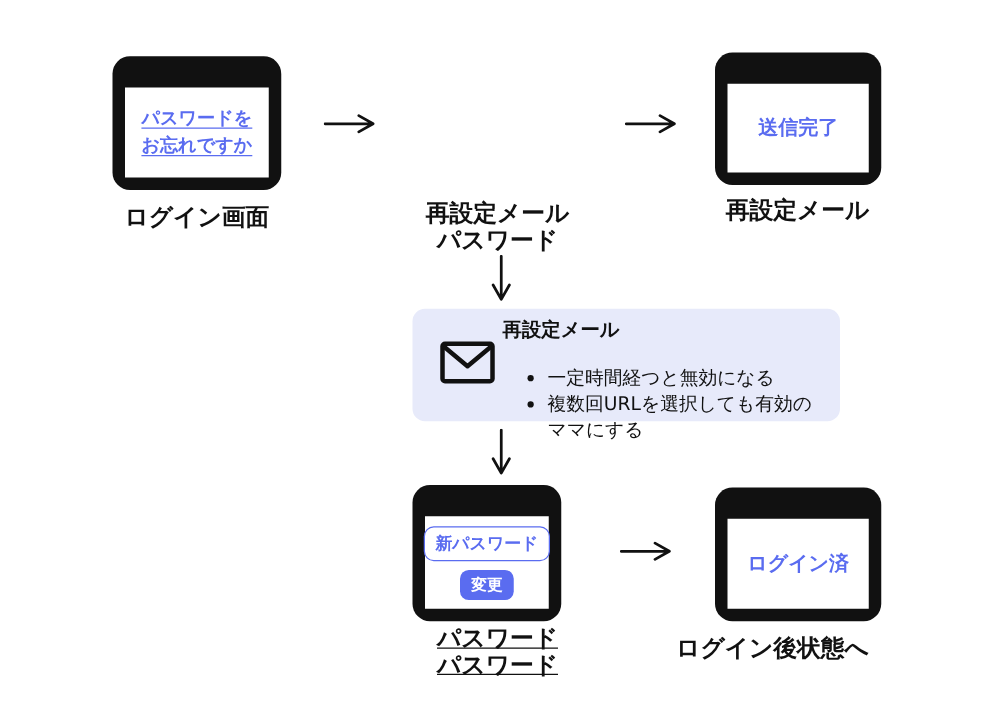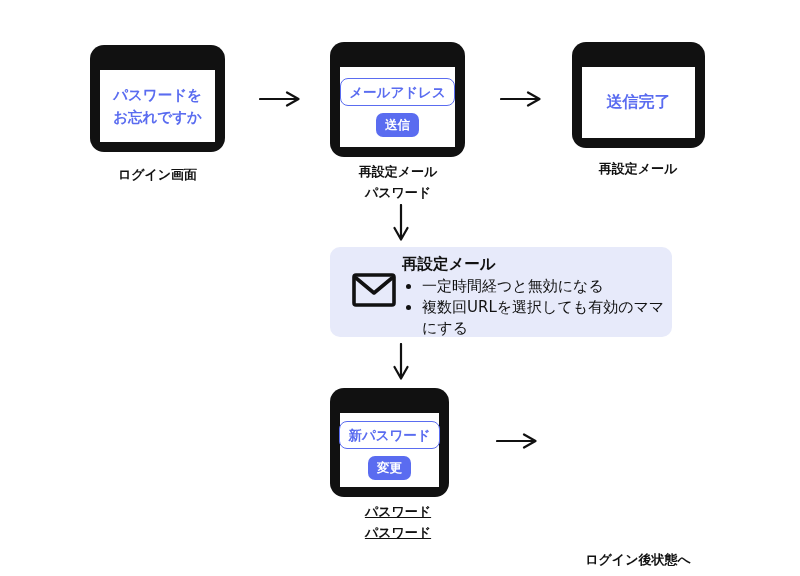--- a/index.html
+++ b/index.html
@@ -21,25 +21,25 @@
   .window { position: absolute; background: var(--frame); border-radius: 14px; }
   .titlebar { position: absolute; left: 0; top: 0; right: 0; height: 25px; }
   .window-content {
     position: absolute; left: 10px; right: 10px; top: 25px; bottom: 10px;
     background: #ffffff; display: flex; flex-direction: column;
     align-items: center; justify-content: center; gap: 7px;
   }
 
   .caption {
     position: absolute; text-align: center; font-weight: bold;
-    font-size: 13px; line-height: 21px; color: var(--ink); white-space: nowrap;
+    font-size: 19px; line-height: 21px; color: var(--ink); white-space: nowrap;
   }
 
   .mock-link {
-    color: var(--accent); text-underline-offset: 3px;
+    color: var(--accent); text-decoration: underline; text-underline-offset: 3px;
     font-weight: 600; font-size: 14.5px; line-height: 22px; text-align: center;
     cursor: pointer;
   }
   .mock-input {
     border: 1.5px solid var(--accent); border-radius: 8px; background: #fff;
     color: var(--accent); font-weight: 600; font-size: 13.5px;
     padding: 4px 8px; white-space: nowrap; line-height: 18px;
   }
   .mock-button {
     background: var(--accent); color: #ffffff; border: none; border-radius: 7px;
@@ -49,21 +49,21 @@
   .status-blue { color: var(--accent); font-weight: 600; font-size: 16px; }
 
   
   .note {
     position: absolute; left: 330px; top: 247px; width: 342px; height: 90px;
     background: var(--note-bg); border-radius: 10px;
   }
   .note-icon { position: absolute; left: 21px; top: 23px; width: 46px; height: 40px; }
   .note-body { position: absolute; left: 72px; top: 6px; right: 6px; }
   .note-title { font-weight: bold; font-size: 15.5px; line-height: 23px; color: var(--ink); }
-  .note-list { margin: 0; padding-left: 20px; font-size: 15px; line-height: 21px; color: var(--ink); }
+  .note-list { margin: 16px; padding-left: 20px; font-size: 15px; line-height: 21px; color: var(--ink); }
 
   .arrow { position: absolute; }
   svg { display: block; }
 </style>
 </head>
 <body>
 
 <div class="canvas">
 
   <div class="window" style="left:90px; top:45px; width:135px; height:107px;">
@@ -76,27 +76,20 @@
     </div>
   </div>
   <div class="caption" style="left:77px; top:164px; width:161px;">ログイン画面</div>
 
   <div class="arrow" style="left:259px; top:90px;">
     <svg width="44" height="18" viewBox="0 0 44 18">
       <path d="M1 9 H38 M28 2.5 L39.5 9 L28 15.5" stroke="#111111" stroke-width="2.2" fill="none" stroke-linecap="round" stroke-linejoin="round"></path>
     </svg>
   </div>
 
-  <div class="window" style="left:330px; top:42px; width:135px; height:115px;">
-    <div class="titlebar"></div>
-    <div class="window-content">
-      <div class="mock-input">メールアドレス</div>
-      <button class="mock-button">送信</button>
-    </div>
-  </div>
   <div class="caption" style="left:318px; top:161px; width:160px;">
     <span>再設定メール</span><br>
     <span>パスワード</span>
   </div>
 
   <div class="arrow" style="left:500px; top:90px;">
     <svg width="44" height="18" viewBox="0 0 44 18">
       <path d="M1 9 H38 M28 2.5 L39.5 9 L28 15.5" stroke="#111111" stroke-width="2.2" fill="none" stroke-linecap="round" stroke-linejoin="round"></path>
     </svg>
   </div>
@@ -150,15 +143,21 @@
     <span>パスワード</span><br>
     <span>パスワード</span>
   </div>
 
   <div class="arrow" style="left:496px; top:432px;">
     <svg width="44" height="18" viewBox="0 0 44 18">
       <path d="M1 9 H38 M28 2.5 L39.5 9 L28 15.5" stroke="#111111" stroke-width="2.2" fill="none" stroke-linecap="round" stroke-linejoin="round"></path>
     </svg>
   </div>
 
-  <div class="caption" style="left:548px; top:509px; width:180px;margin-top:40px;">ログイン後状態へ</div>
+  <div class="window" style="left:572px; top:390px; width:133px; height:107px;">
+    <div class="titlebar"></div>
+    <div class="window-content">
+      <div class="status-blue">ログイン済</div>
+    </div>
+  </div>
+  <div class="caption" style="left:528px; top:509px; width:180px;">ログイン後状態へ</div>
 
 </div>
 
 </body></html>

